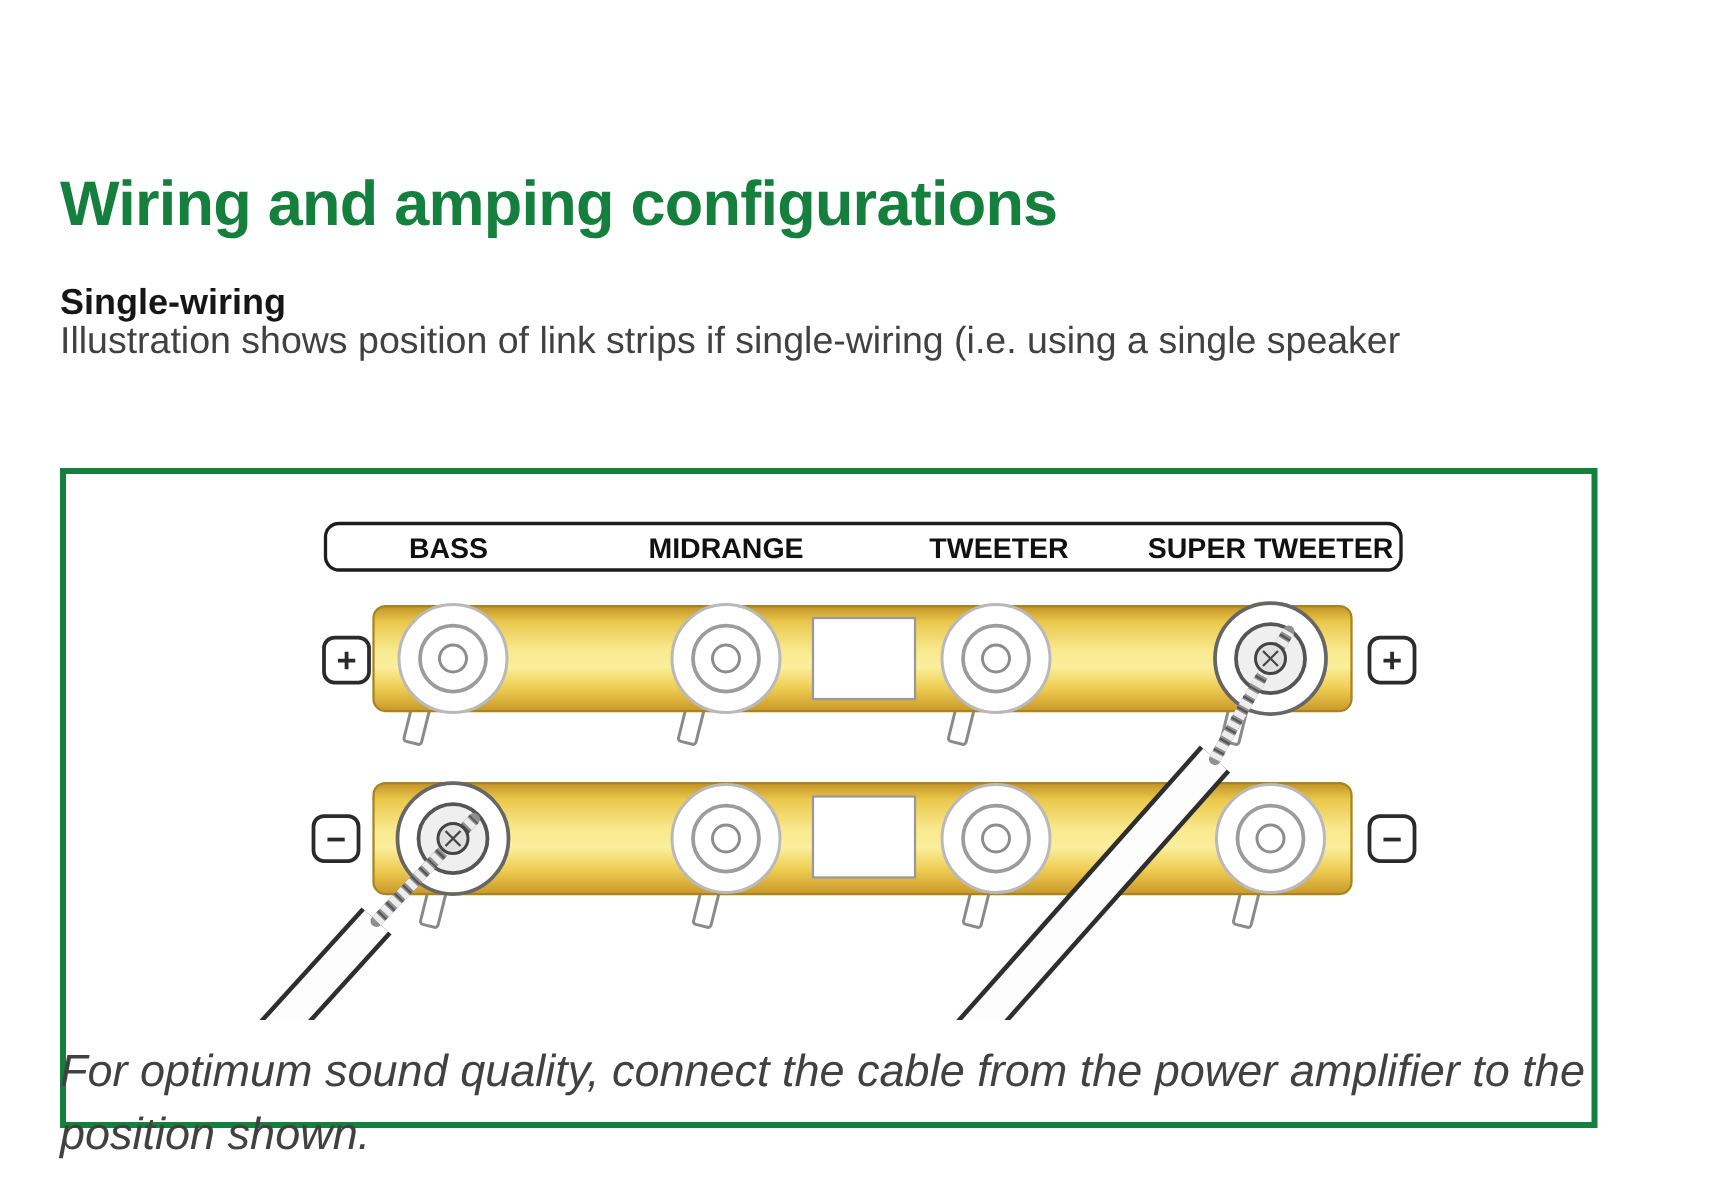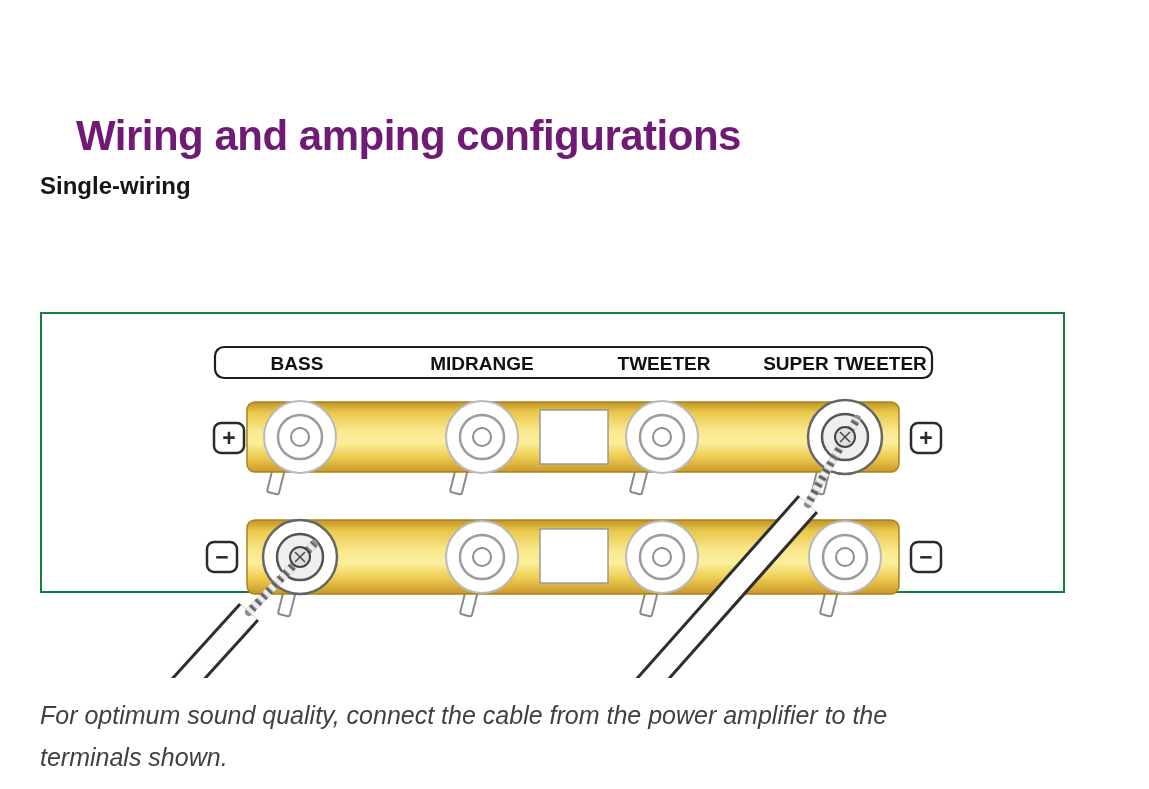--- a/index.html
+++ b/index.html
@@ -2,51 +2,52 @@
 <html><head>
 <meta charset="utf-8">
 <style>
   html,body{margin:0;padding:0;background:#fff;}
   .page{
     position:relative;width:1149px;height:789px;background:#ffffff;overflow:hidden;
     font-family:"Liberation Sans",sans-serif;
   }
   .heading{
     position:absolute;left:40px;top:112px;
-    font-size:42px;font-weight:bold;letter-spacing:-0.5px;color:#701a75;margin-left:36px;
+    font-size:42px;font-weight:bold;letter-spacing:-0.5px;color:#15803d;
   }
   .subtitle{
-    position:absolute;left:40px;top:172px;
+    position:absolute;left:40px;top:188px;
     font-size:24px;font-weight:bold;color:#161616;
   }
   .bodytext{
     position:absolute;left:40px;top:207px;width:1020px;
     font-size:25px;line-height:41px;color:#414141;
   }
   .caption{
     position:absolute;left:40px;top:694px;width:1020px;
-    font-size:25px;font-style:italic;line-height:42px;color:#414141;
+    font-size:30px;font-style:italic;line-height:42px;color:#414141;
   }
   .diagram-frame{
-    position:absolute;left:40px;top:312px;width:1025px;height:281px;
-    border:2px solid #15803d;box-sizing:border-box;background:transparent;
+    position:absolute;left:40px;top:312px;width:1025px;height:440px;
+    border:4px solid #15803d;box-sizing:border-box;background:transparent;
   }
   .diagram-frame svg{position:absolute;left:0;top:0;}
   .line{display:block;}
   text{font-family:"Liberation Sans",sans-serif;}
 </style>
 </head>
 <body>
 
 <div class="page">
 
   <div class="heading">Wiring and amping configurations</div>
   <div class="subtitle">Single-wiring</div>
 
   <div class="bodytext">
+    <span class="line">Illustration shows position of link strips if single-wiring (i.e. using a single speaker</span>
   </div>
 
   <div class="diagram-frame">
     <svg width="1021" height="364" viewBox="0 0 1021 364" preserveAspectRatio="none">
       <defs>
         <linearGradient id="gold" x1="0" y1="0" x2="0" y2="1">
           <stop offset="0" stop-color="#c29327"></stop>
           <stop offset="0.15" stop-color="#eac84b"></stop>
           <stop offset="0.42" stop-color="#f9e98f"></stop>
           <stop offset="0.58" stop-color="#fbee9c"></stop>
@@ -179,16 +180,16 @@
       <g transform="translate(258,243)">
         <circle r="10" fill="#e0e0e0" stroke="#444" stroke-width="2"></circle>
         <line x1="-5" y1="-5" x2="5" y2="5" stroke="#444" stroke-width="1.5"></line>
         <line x1="-5" y1="5" x2="5" y2="-5" stroke="#444" stroke-width="1.5"></line>
       </g>
     </svg>
   </div>
 
   <div class="caption">
     <span class="line">For optimum sound quality, connect the cable from the power amplifier to the</span>
-    <span class="line">terminals shown.</span>
+    <span class="line">position shown.</span>
   </div>
 
 </div>
 
 </body></html>

